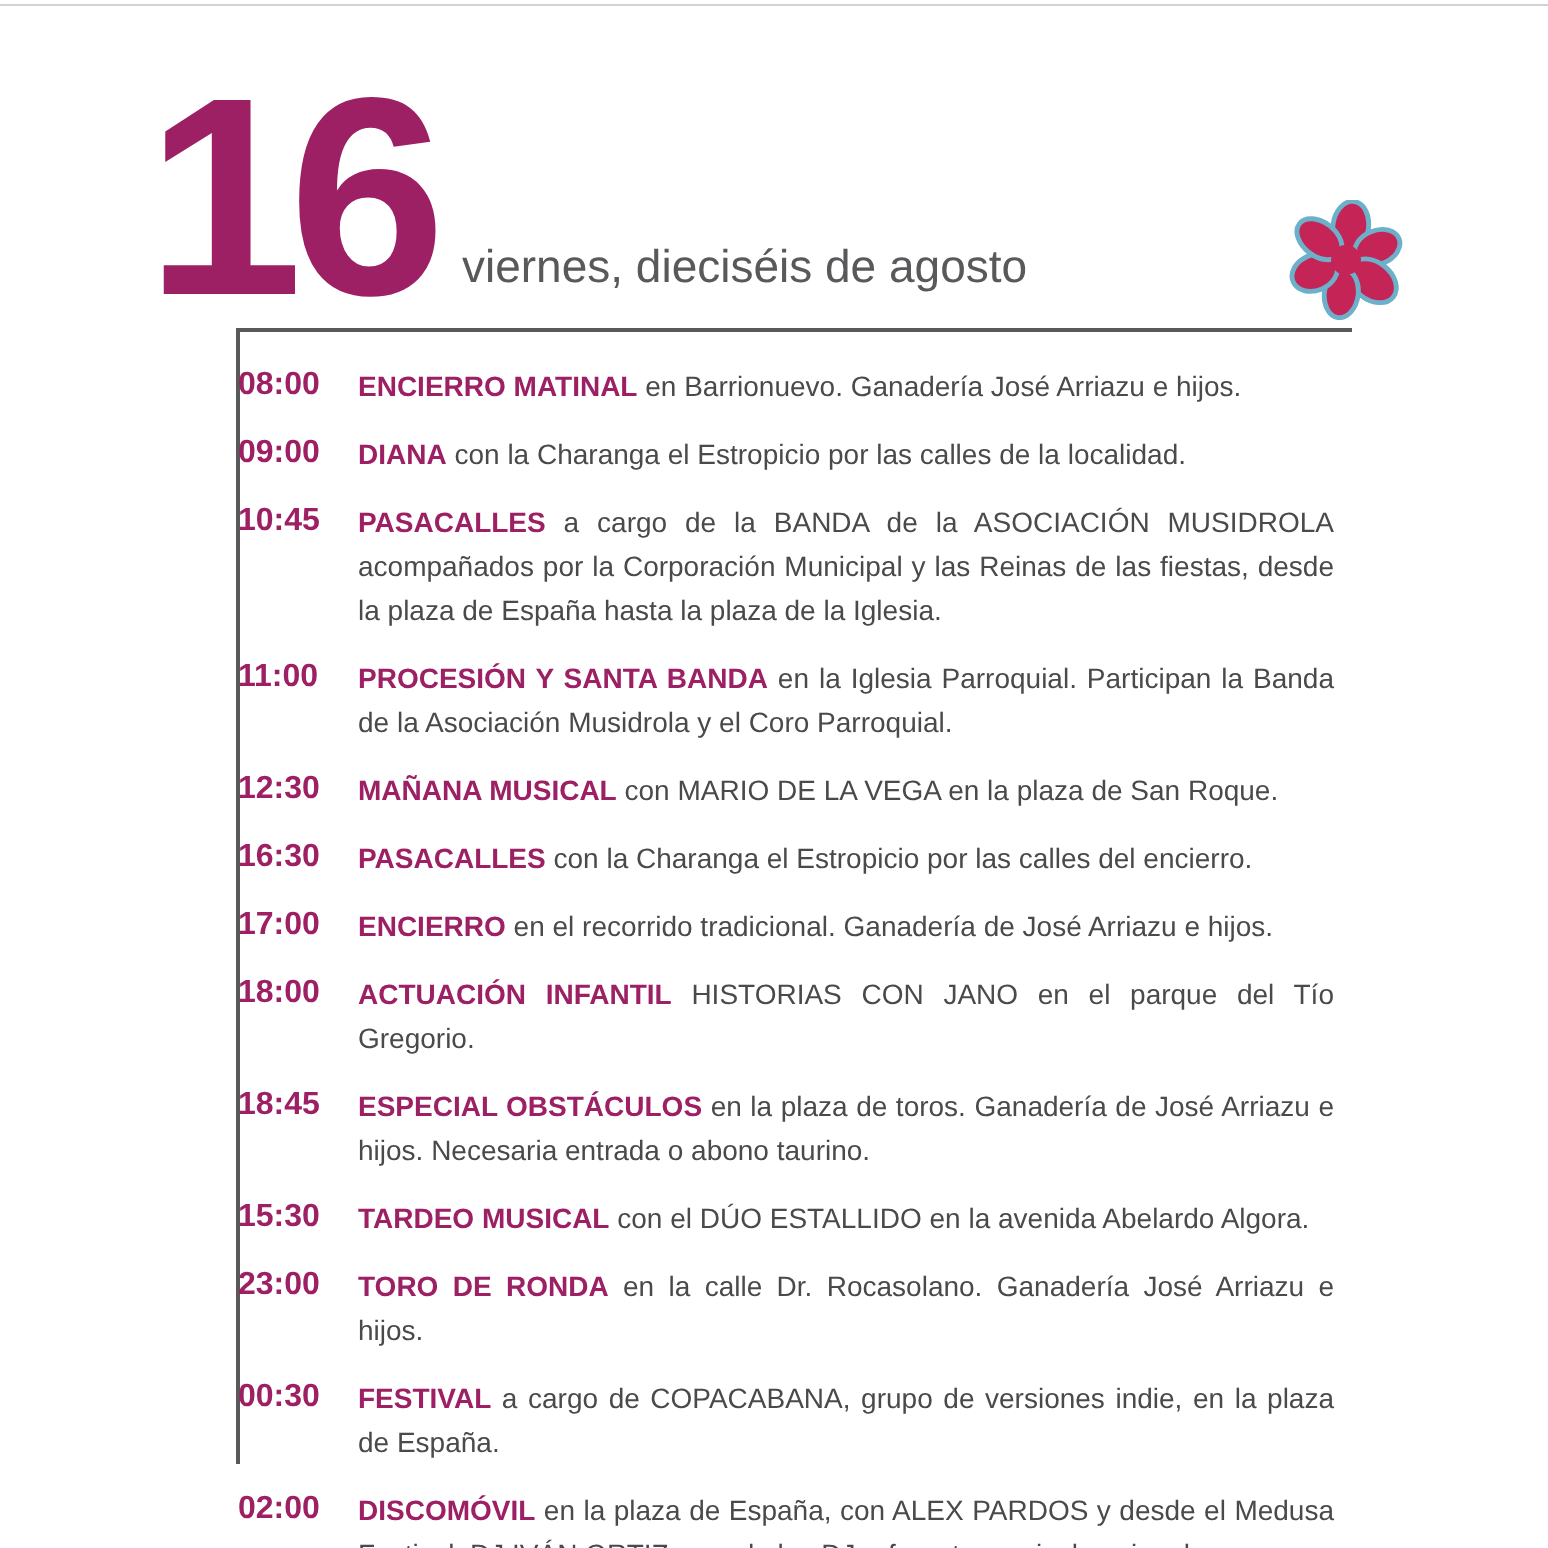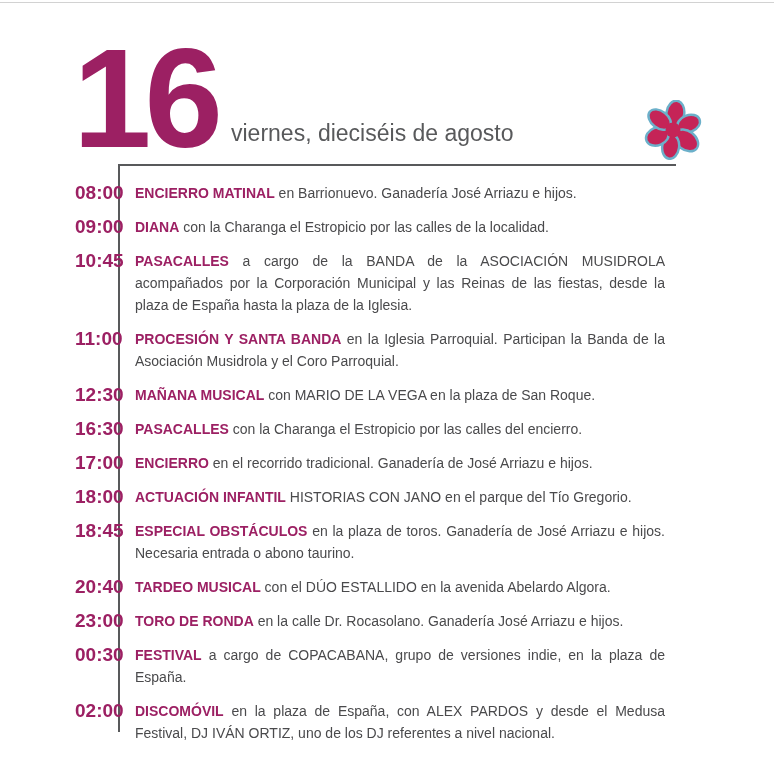--- a/index.html
+++ b/index.html
@@ -72,24 +72,25 @@
     width: 592px;
   }
   .row {
     display: flex;
     align-items: flex-start;
     margin-bottom: 12px;
   }
   .time {
     flex: none;
     width: 43px;
-    font-size: 19px;
+    font-size: 16px;
     line-height: 22px;
     font-weight: 700;
     color: var(--accent, #9c2063);
+    margin-left: 44px;
   }
   .desc {
     margin: 0 0 0 17px;
     width: 530px;
     font-size: 14px;
     line-height: 22px;
     text-align: justify;
     color: var(--body, #4a4a4c);
   }
   .desc .title {
@@ -163,21 +164,21 @@
       <span class="time">18:00</span>
       <p class="desc"><strong class="title">ACTUACIÓN INFANTIL</strong><span class="details"> HISTORIAS CON JANO en el parque del Tío Gregorio.</span></p>
     </div>
 
     <div class="row">
       <span class="time">18:45</span>
       <p class="desc"><strong class="title">ESPECIAL OBSTÁCULOS</strong><span class="details"> en la plaza de toros. Ganadería de José Arriazu e hijos. Necesaria entrada o abono taurino.</span></p>
     </div>
 
     <div class="row">
-      <span class="time">20:40</span>
+      <span class="time">15:30</span>
       <p class="desc"><strong class="title">TARDEO MUSICAL</strong><span class="details"> con el DÚO ESTALLIDO en la avenida Abelardo Algora.</span></p>
     </div>
 
     <div class="row">
       <span class="time">23:00</span>
       <p class="desc"><strong class="title">TORO DE RONDA</strong><span class="details"> en la calle Dr. Rocasolano. Ganadería José Arriazu e hijos.</span></p>
     </div>
 
     <div class="row">
       <span class="time">00:30</span>

